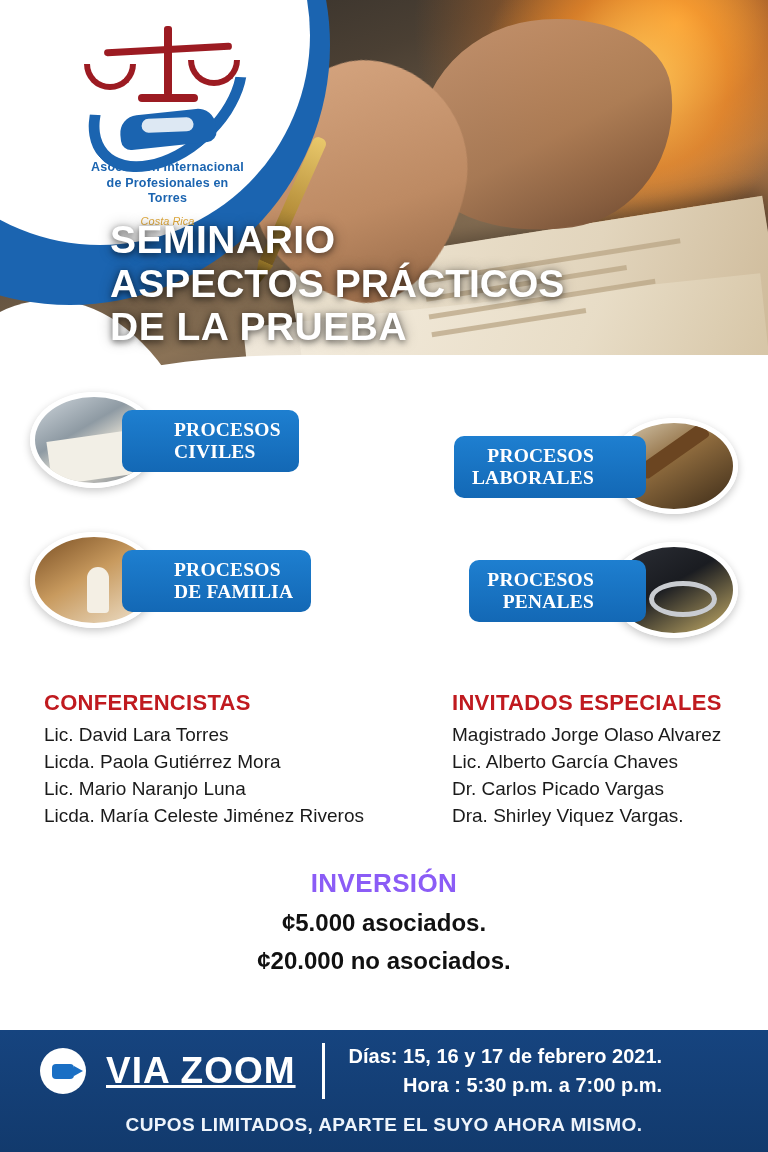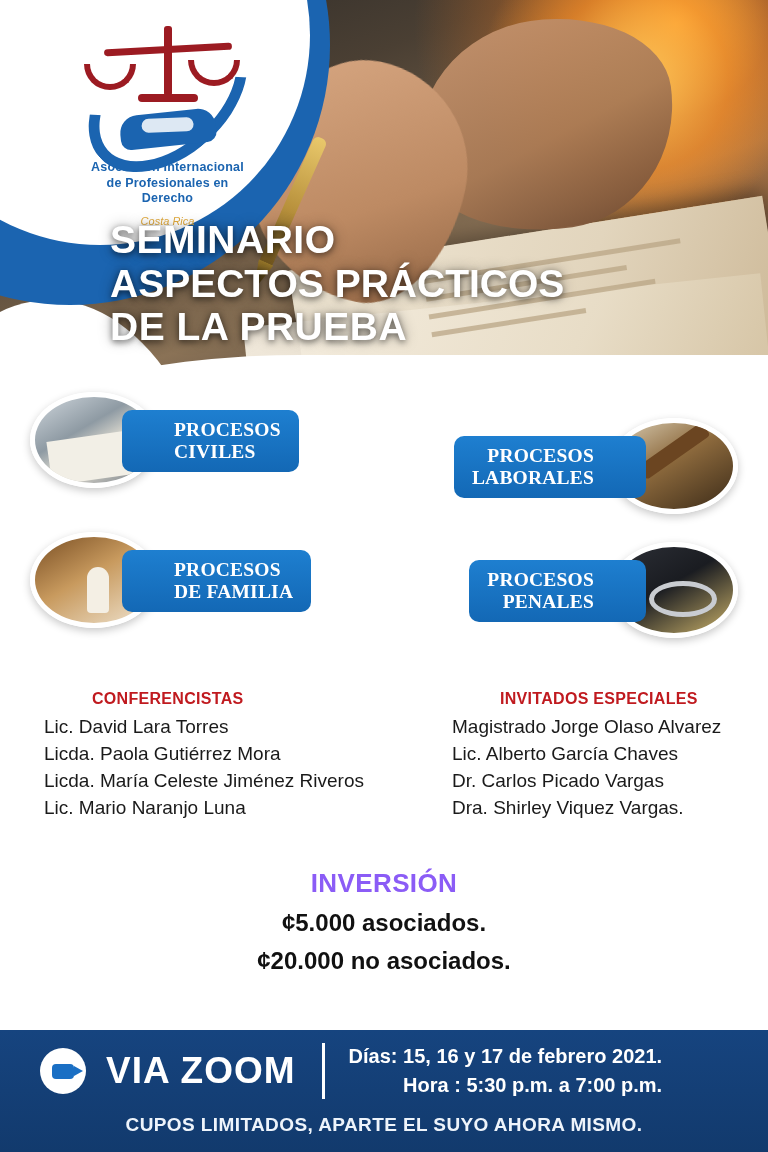--- a/index.html
+++ b/index.html
@@ -158,21 +158,21 @@
   .img-civiles { background: linear-gradient(150deg,#cfd6dc 0%, #8e9aa3 38%, #e8e3d6 60%, #6d7680 100%); }
   .img-civiles:after{ content:""; position:absolute; left:14px; top:38px; width:96px; height:44px; background:#f2efe6; transform:rotate(-8deg); }
   .img-laborales { background: linear-gradient(150deg,#d9cdb4 0%, #8d6a3d 45%, #3c2b18 100%); }
   .img-laborales:after{ content:""; position:absolute; left:20px; top:20px; width:78px; height:16px; background:#6b4521; border-radius:4px; transform:rotate(-35deg); }
   .img-familia { background: linear-gradient(150deg,#7a4f24 0%, #c89a5e 45%, #efe3cf 100%); }
   .img-familia:after{ content:""; position:absolute; left:52px; top:30px; width:22px; height:46px; background:#f4efe4; border-radius:11px 11px 4px 4px; }
   .img-penales { background: linear-gradient(150deg,#2c2f36 0%, #1a1c21 45%, #cbb26a 100%); }
   .img-penales:after{ content:""; position:absolute; left:34px; top:34px; width:58px; height:26px; border:5px solid #c9ccd1; border-radius:50%; }
 
   
-  .col-head { color:#c01a1f; font-weight:bold; font-size:16px; letter-spacing:.3px;margin-left:48px; }
+  .col-head { color:#c01a1f; font-weight:bold; font-size:22px; letter-spacing:.3px; }
   .col-list { color:#1a1a1a; font-size:19px; line-height:1.42; margin-top:6px; }
   #conferencistas { position:absolute; left:44px; top:690px; width:360px; }
   #invitados { position:absolute; left:452px; top:690px; width:320px; }
   #invitados .col-list { text-align:left; }
 
   
   .invest { position:absolute; left:0; top:868px; width:768px; text-align:center; }
   .invest-title { color:#8b5cf6; font-weight:bold; font-size:26px; letter-spacing:.4px; }
   .invest-line { color:#111; font-weight:bold; font-size:24px; margin-top:10px; }
 
@@ -182,21 +182,21 @@
     background: linear-gradient(180deg,#16447f 0%, #123a6d 100%);
     color:#fff;
   }
   .footer-top { display:flex; align-items:center; height:82px; padding-left:40px; }
   .cam-circle {
     width:46px; height:46px; border-radius:50%; background:#ffffff;
     display:flex; align-items:center; justify-content:center; flex:0 0 auto;
   }
   .cam-body { width:22px; height:15px; background:#1a6fc4; border-radius:4px; position:relative; }
   .cam-body:after{ content:""; position:absolute; right:-9px; top:2px; border-style:solid; border-width:5.5px 0 5.5px 9px; border-color:transparent transparent transparent #1a6fc4; }
-  .via-zoom { font-size:37px; font-weight:bold; letter-spacing:1px; margin-left:20px; }
+  .via-zoom { font-size:37px; font-weight:bold; letter-spacing:1px; margin-left:20px;text-decoration:underline; }
   .vbar { width:3px; height:56px; background:#ffffff; margin:0 24px 0 26px; }
   .dates { font-size:20px; font-weight:bold; line-height:1.45;text-align:right; }
   .footer-note {
     text-align:center; font-size:19px; font-weight:bold; letter-spacing:.4px;
     color:#eef4fb; padding-top:2px;
   }
 </style>
 </head>
 <body>
 
@@ -229,21 +229,21 @@
       <div class="scale-top"></div>
       <div class="scale-bar"></div>
       <div class="scale-pan l"></div>
       <div class="scale-pan r"></div>
       <div class="scale-base"></div>
       <div class="handshake"></div>
     </div>
     <div class="logo-txt">
       <div>Asociación Internacional</div>
       <div>de Profesionales en</div>
-      <div>Derecho</div>
+      <div>Torres</div>
     </div>
     <div class="logo-sub">Costa Rica</div>
   </div>
 
   <div class="title">
     <div>SEMINARIO</div>
     <div>ASPECTOS PRÁCTICOS</div>
     <div>DE LA PRUEBA</div>
   </div>
 
@@ -285,22 +285,22 @@
         <span>PENALES</span>
       </span>
     </div>
   </div>
 
   <div id="conferencistas">
     <div class="col-head">CONFERENCISTAS</div>
     <div class="col-list">
       <div>Lic. David Lara Torres</div>
       <div>Licda. Paola Gutiérrez Mora</div>
+      <div>Lic. Mario Naranjo Luna</div>
       <div>Licda. María Celeste Jiménez Riveros</div>
-      <div>Lic. Mario Naranjo Luna</div>
     </div>
   </div>
 
   <div id="invitados">
     <div class="col-head">INVITADOS ESPECIALES</div>
     <div class="col-list">
       <div>Magistrado Jorge Olaso Alvarez</div>
       <div>Lic. Alberto García Chaves</div>
       <div>Dr. Carlos Picado Vargas</div>
       <div>Dra. Shirley Viquez Vargas.</div>

